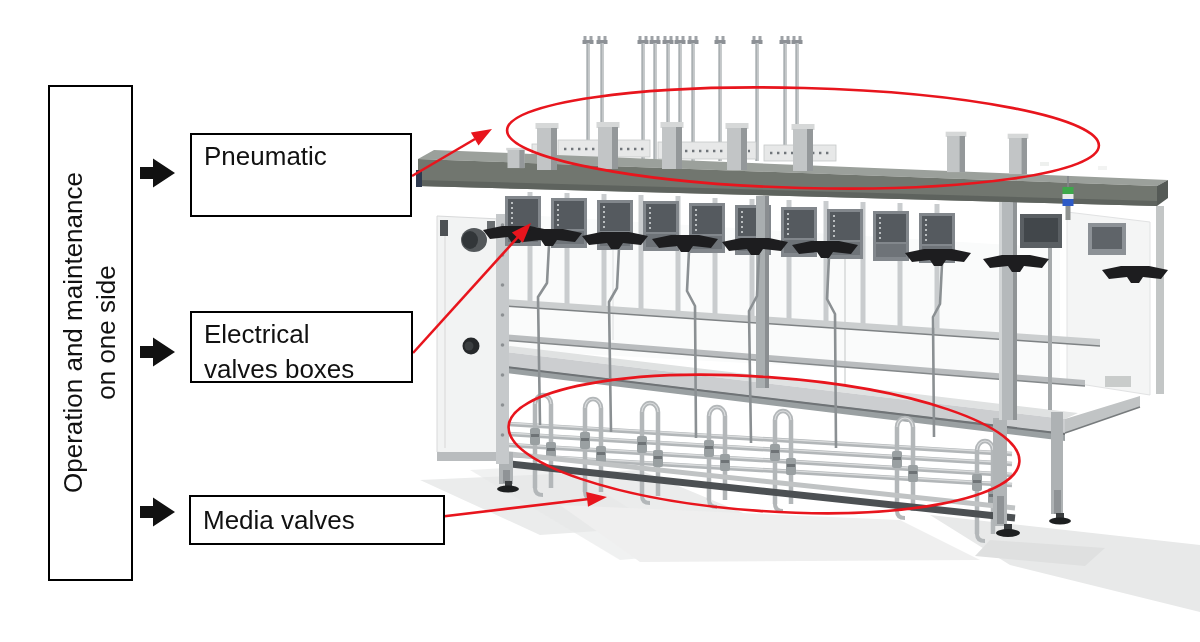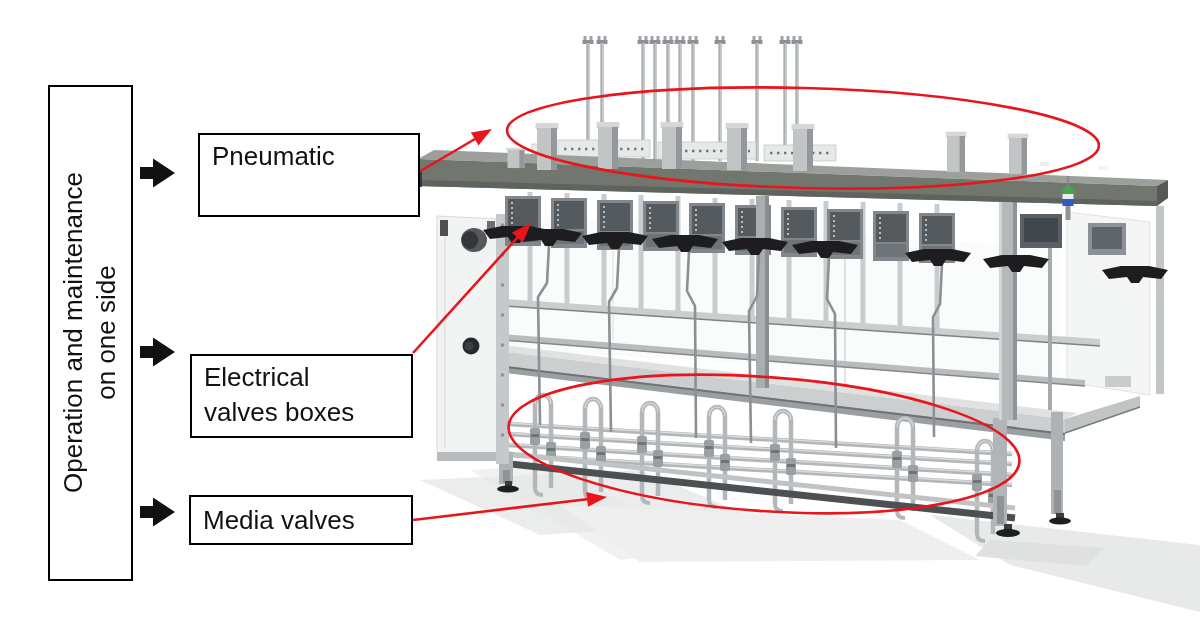--- a/index.html
+++ b/index.html
@@ -289,24 +289,24 @@
   </g>
 </svg>
 
 <div class="sidebox">
   <div class="vtext">
     <span>Operation and maintenance</span>
     <span>on one side</span>
   </div>
 </div>
 
-<div class="callout" style="left:190px;top:133px;width:222px;height:84px;margin-left:8px;">
+<div class="callout" style="left:190px;top:133px;width:222px;height:84px;">
   <span>Pneumatic</span>
 </div>
-<div class="callout" style="left:190px;top:311px;width:223px;height:84px;margin-top:43px;">
+<div class="callout" style="left:190px;top:311px;width:223px;height:72px;">
   <span>Electrical</span>
   <span>valves boxes</span>
 </div>
-<div class="callout media" style="left:189px;top:495px;width:224px;height:50px;">
+<div class="callout media" style="left:189px;top:495px;width:256px;height:50px;">
   <span>Media valves</span>
 </div>
 
 </div>
 
 </body></html>

